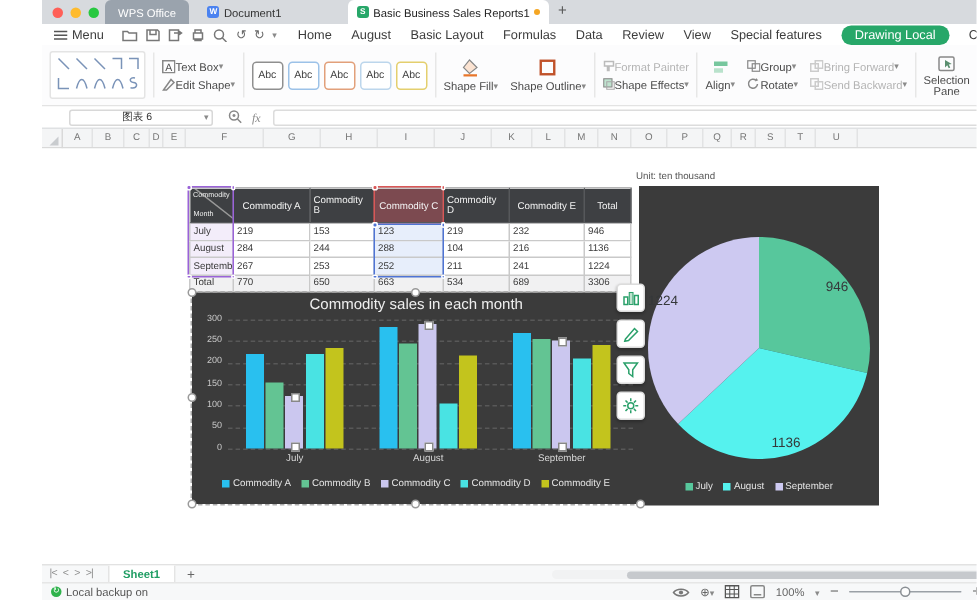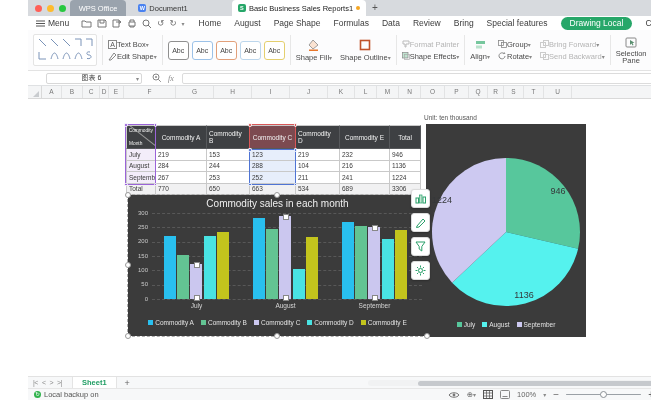--- a/index.html
+++ b/index.html
@@ -178,25 +178,25 @@
           <circle cx="4" cy="4" r="3" fill="none" stroke="#777" stroke-width="1"></circle>
           <path d="M6,6 l3,3" stroke="#777" stroke-width="1"></path>
         </svg>
       <span>↺</span>
       <span>↻</span>
       <span class="caret">▾</span>
     </div>
     <div class="mitems">
       <span>Home</span>
       <span>August</span>
-      <span>Page Shape</span>
+      <span>Basic Layout</span>
       <span>Formulas</span>
       <span>Data</span>
       <span>Review</span>
-      <span>Bring</span>
+      <span>View</span>
       <span>Special features</span>
       <span class="pill">Drawing Local</span>
       <span>Chart Tools</span>
     </div>
 
   </div>
 
   <div class="toolbar">
     <div class="gallery">
       <svg width="58" height="26">

